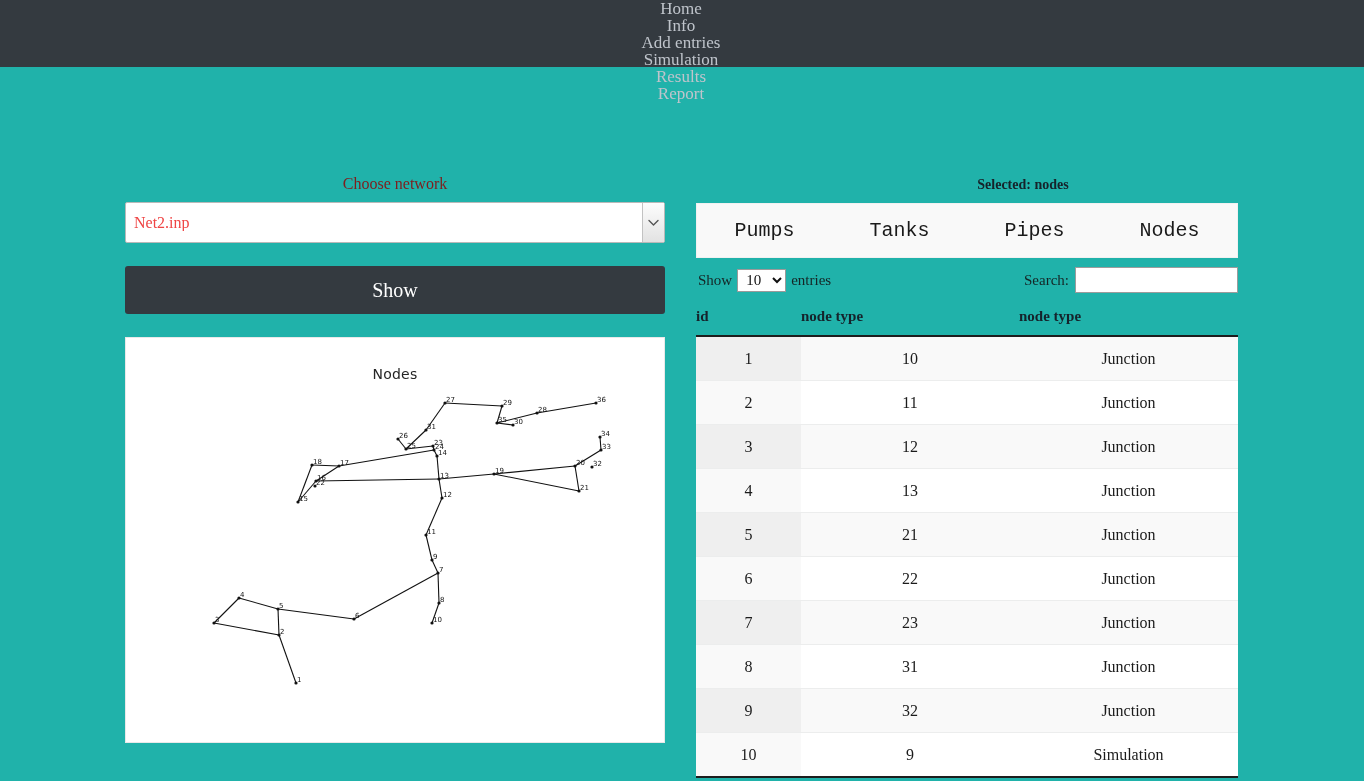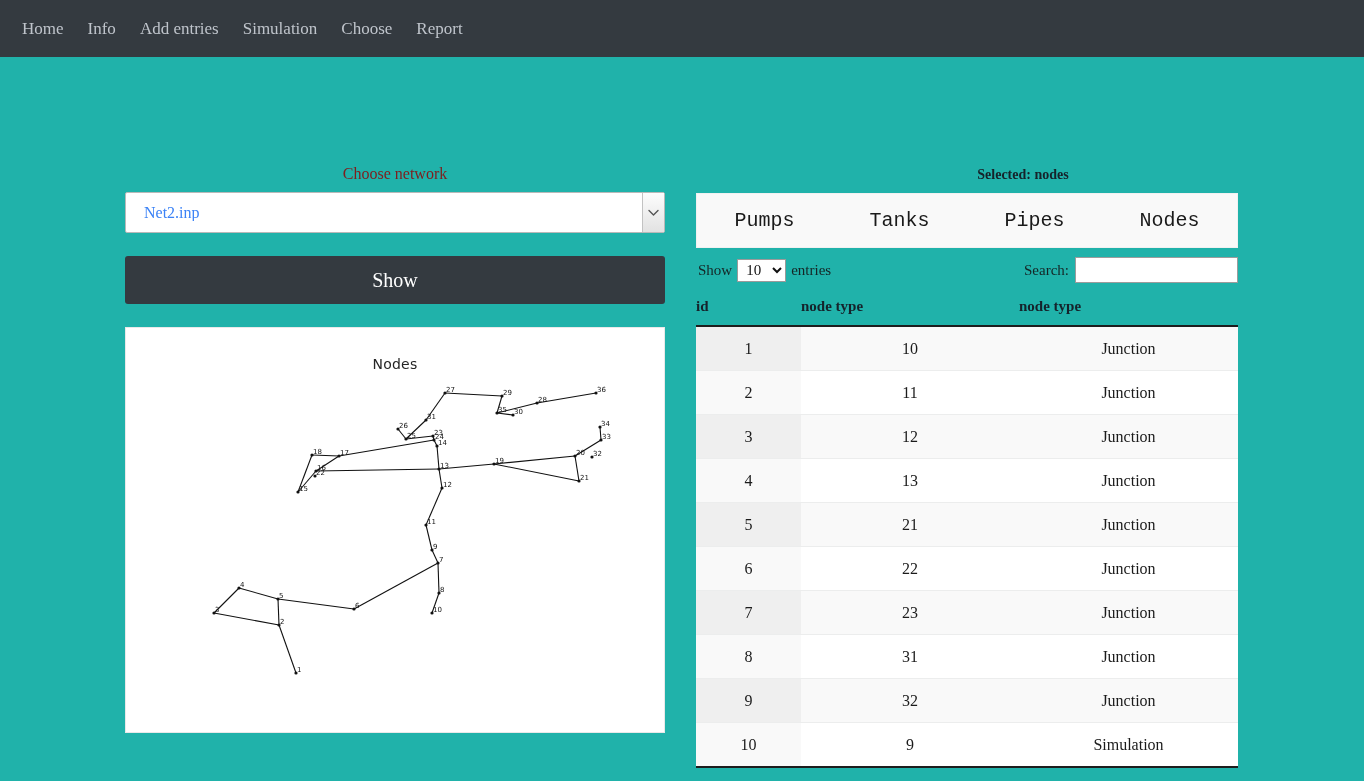--- a/index.html
+++ b/index.html
@@ -3,22 +3,22 @@
 <meta charset="utf-8">
 <style>
   html,body{margin:0;padding:0;}
   body{
     width:1364px;height:781px;overflow:hidden;
     background:#20b2aa;
     font-family:"Liberation Serif", serif;
   }
   
   .navbar{
-    height:57px;background:#343a40;display:flex;align-items:center;
-    padding-left:22px;box-sizing:border-box;
+    height:67px;background:#343a40;display:flex;align-items:center;
+    padding-left:22px;box-sizing:border-box;flex-direction:column;
   }
   .nav-item{
     color:#bfc4cb;font-size:17px;margin-right:24px;text-decoration:none;
     line-height:1;white-space:nowrap;cursor:pointer;
   }
 
   
   .content{
     height:724px;display:flex;box-sizing:border-box;
   }
@@ -28,22 +28,22 @@
   
   .choose-label{
     position:absolute;left:125px;top:108px;width:540px;text-align:center;
     font-size:16px;color:#7f1d1d;
   }
   .select-wrap{
     position:absolute;left:125px;top:135px;width:540px;height:41px;
   }
   select.net-select{
     width:100%;height:41px;font-family:"Liberation Serif", serif;
-    font-size:16px;color:#3b82f6;background:#fff;border:1px solid #b9b9b9;
-    border-radius:2px;padding-left:18px;box-sizing:border-box;
+    font-size:16px;color:#ef4444;background:#fff;border:1px solid #b9b9b9;
+    border-radius:2px;padding-left:8px;box-sizing:border-box;
     -webkit-appearance:none;appearance:none;
   }
   .sel-arrow{
     position:absolute;right:1px;top:1px;width:22px;height:39px;
     background:linear-gradient(#fdfdfd,#e2e2e2);
     border-left:1px solid #c2c2c2;
     display:flex;align-items:center;justify-content:center;
     pointer-events:none;box-sizing:border-box;
   }
   .sel-arrow svg{display:block;}
@@ -122,21 +122,21 @@
   .col-type{width:219px;}
 </style>
 </head>
 <body>
 
 <div class="navbar">
   <a class="nav-item">Home</a>
   <a class="nav-item">Info</a>
   <a class="nav-item">Add entries</a>
   <a class="nav-item">Simulation</a>
-  <a class="nav-item">Choose</a>
+  <a class="nav-item">Results</a>
   <a class="nav-item">Report</a>
 </div>
 
 <div class="content">
 
   <div class="col-left">
 
     <div class="choose-label">Choose network</div>
 
     <div class="select-wrap">

